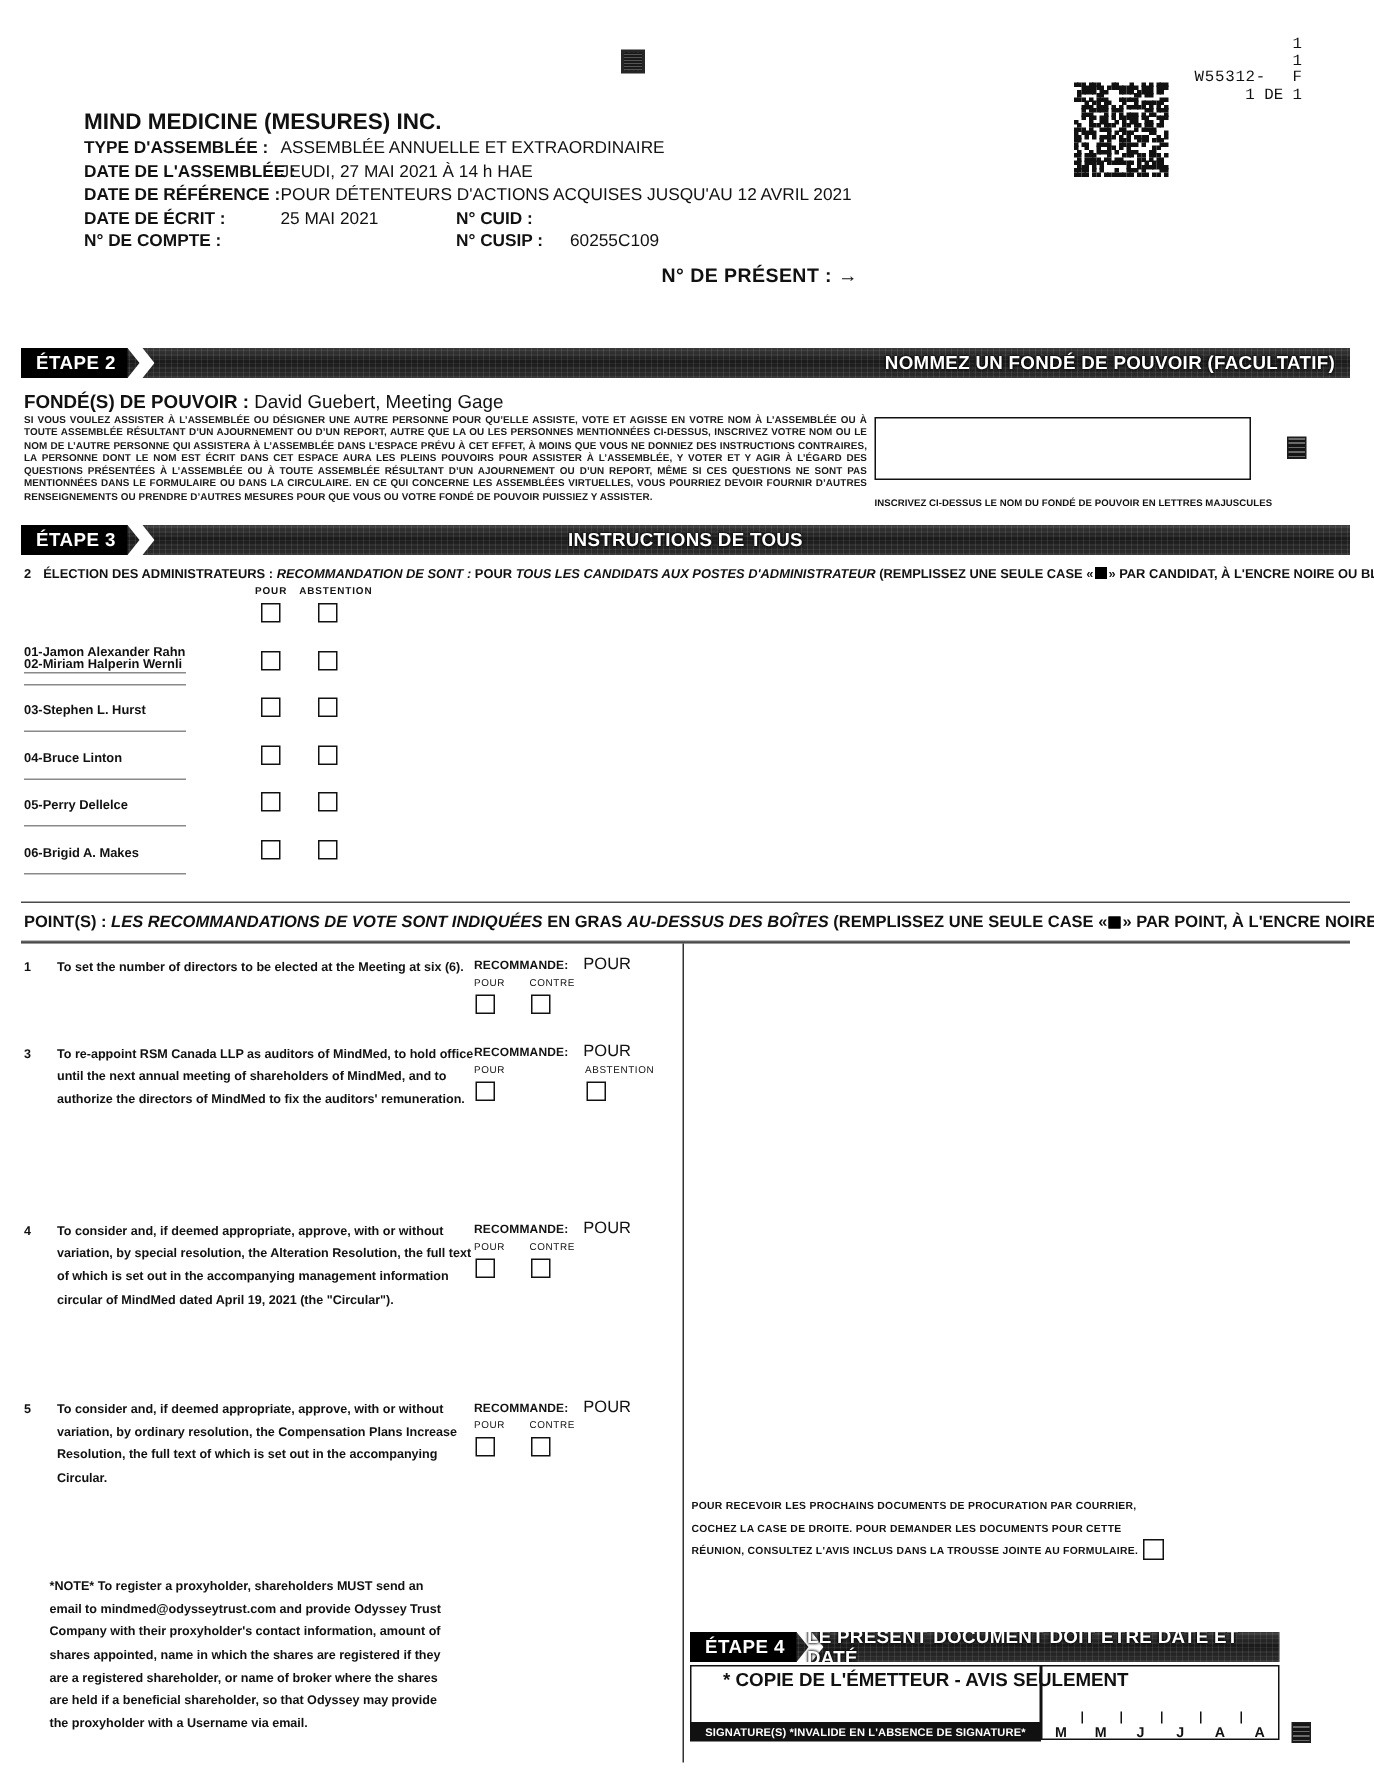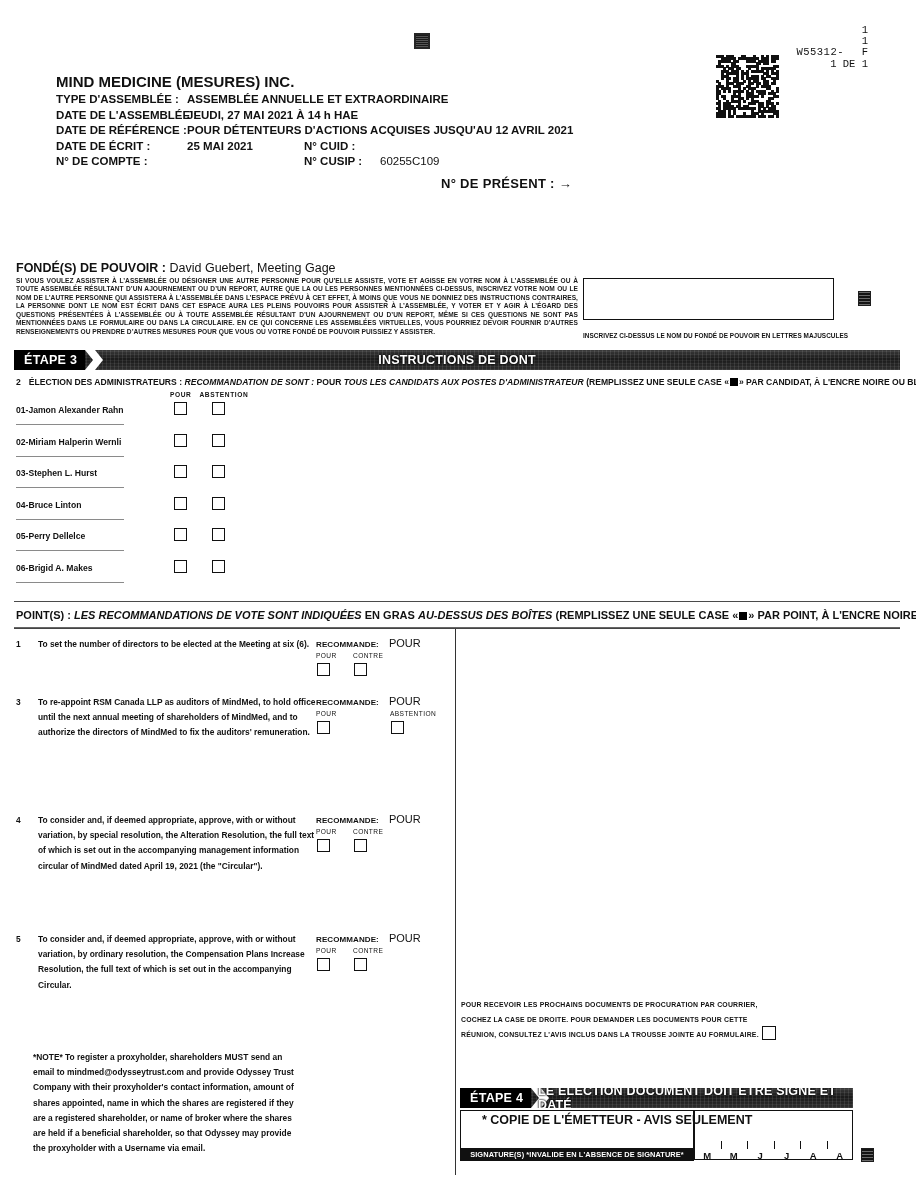--- a/index.html
+++ b/index.html
@@ -13,21 +13,21 @@
     overflow: hidden;
   }
   .page { position:relative; width:916px; height:1184px; }
 
   
   .hdr-title { position:absolute; left:56px; top:46px; font-size:19.5px; font-weight:bold; letter-spacing:.2px; }
   .hdr-company { position:absolute; left:56px; top:73px; font-size:15px; font-weight:bold; }
   .meta { position:absolute; left:56px; top:92px; font-size:11.5px; line-height:15.6px; }
   .meta .row { display:flex; white-space:nowrap; }
   .meta .lbl { font-weight:bold; width:131px; flex:0 0 131px; }
-  .meta .val { font-weight:bold; }
+  .meta .val { font-weight:normal; }
   .meta .lbl2 { font-weight:bold; width:67px; flex:0 0 67px; margin-left:0; }
   .meta .val2 { font-weight:normal; }
 
   .ctrl-no { position:absolute; left:441px; top:176px; font-size:13px; font-weight:bold; letter-spacing:.3px; }
   .arrow-r { font-weight:bold; }
 
   .topmark { position:absolute; left:414px; top:33px; width:16px; height:16px;
     background:#262626; }
   .topmark::after{content:"";position:absolute;inset:2px;background:
     repeating-linear-gradient(0deg,#555 0 1px,#1a1a1a 1px 2px),
@@ -524,56 +524,65 @@
   <div class="codeblk">
     <div style="position:relative;height:34px;">
       <span class="l1" style="position:absolute;right:26px;top:22px;">W55312-</span>
       <span style="position:absolute;right:2px;top:0;">1</span>
       <span style="position:absolute;right:2px;top:11px;">1</span>
       <span style="position:absolute;right:2px;top:22px;">F</span>
     </div>
     <div style="text-align:right;padding-right:2px;">1 DE 1</div>
   </div>
 
+  <div class="banner" style="left:14px; top:232px; width:886px;">
+    <div class="step">ÉTAPE 2</div>
+    <div class="chev" id="chev2" style="left: 71px;">
+      <svg width="18" height="20" viewBox="0 0 18 20">
+          <path d="M0,0 L10,0 L18,10 L10,20 L0,20 L8,10 Z" fill="#ffffff"></path>
+        </svg>
+    </div>
+    <div class="title">NOMMEZ UN FONDÉ DE POUVOIR (FACULTATIF)</div>
+  </div>
 
   <div class="fonde">
     <span>FONDÉ(S) DE POUVOIR :</span>
     <span class="nm">David Guebert, Meeting Gage</span>
   </div>
 
   <div class="legal">SI VOUS VOULEZ ASSISTER À L’ASSEMBLÉE OU DÉSIGNER UNE AUTRE PERSONNE POUR QU’ELLE ASSISTE, VOTE ET AGISSE EN VOTRE NOM À L’ASSEMBLÉE OU À TOUTE ASSEMBLÉE RÉSULTANT D’UN AJOURNEMENT OU D’UN REPORT, AUTRE QUE LA OU LES PERSONNES MENTIONNÉES CI-DESSUS, INSCRIVEZ VOTRE NOM OU LE NOM DE L’AUTRE PERSONNE QUI ASSISTERA À L’ASSEMBLÉE DANS L’ESPACE PRÉVU À CET EFFET, À MOINS QUE VOUS NE DONNIEZ DES INSTRUCTIONS CONTRAIRES, LA PERSONNE DONT LE NOM EST ÉCRIT DANS CET ESPACE AURA LES PLEINS POUVOIRS POUR ASSISTER À L’ASSEMBLÉE, Y VOTER ET Y AGIR À L’ÉGARD DES QUESTIONS PRÉSENTÉES À L’ASSEMBLÉE OU À TOUTE ASSEMBLÉE RÉSULTANT D’UN AJOURNEMENT OU D’UN REPORT, MÊME SI CES QUESTIONS NE SONT PAS MENTIONNÉES DANS LE FORMULAIRE OU DANS LA CIRCULAIRE. EN CE QUI CONCERNE LES ASSEMBLÉES VIRTUELLES, VOUS POURRIEZ DEVOIR FOURNIR D’AUTRES RENSEIGNEMENTS OU PRENDRE D’AUTRES MESURES POUR QUE VOUS OU VOTRE FONDÉ DE POUVOIR PUISSIEZ Y ASSISTER.</div>
 
   <div class="proxybox"></div>
   <div class="proxylbl">INSCRIVEZ CI-DESSUS LE NOM DU FONDÉ DE POUVOIR EN LETTRES MAJUSCULES</div>
   <div class="sqmark"></div>
 
   <div class="banner center" style="left:14px; top:350px; width:886px;">
     <div class="step">ÉTAPE 3</div>
     <div class="chev" id="chev3" style="left: 71px;">
       <svg width="18" height="20" viewBox="0 0 18 20">
           <path d="M0,0 L10,0 L18,10 L10,20 L0,20 L8,10 Z" fill="#ffffff"></path>
         </svg>
     </div>
-    <div class="title">INSTRUCTIONS DE DONT</div>
+    <div class="title">INSTRUCTIONS DE TOUS</div>
   </div>
 
   <div class="dir-head">
     <span class="num">2</span><span>ÉLECTION DES ADMINISTRATEURS :</span>
     <em>RECOMMANDATION DE SONT :</em>
     <span>POUR</span>
     <em>TOUS LES CANDIDATS AUX POSTES D'ADMINISTRATEUR</em>
     <span>(REMPLISSEZ UNE SEULE CASE «</span><span class="blkbox"></span><span>» PAR CANDIDAT, À L'ENCRE NOIRE OU BLEUE)</span>
   </div>
 
   <div class="colhdr">
     <span>POUR</span><span class="b">ABSTENTION</span>
   </div>
 
   <div id="candidates">
-      <div class="cand" style="top: 405px;">
+      <div class="cand" style="top: 429px;">
         <div class="nm">01-Jamon Alexander Rahn</div>
         <div class="ln"></div>
       </div>
       <div class="cbox" style="left: 174px; top: 402px;"></div>
       <div class="cbox" style="left: 212px; top: 402px;"></div>
       <div class="cand" style="top: 436.5px;">
         <div class="nm">02-Miriam Halperin Wernli</div>
         <div class="ln"></div>
       </div>
       <div class="cbox" style="left: 174px; top: 433.5px;"></div>
@@ -675,21 +684,21 @@
   <div class="mailtxt">POUR RECEVOIR LES PROCHAINS DOCUMENTS DE PROCURATION PAR COURRIER, COCHEZ LA CASE DE DROITE. POUR DEMANDER LES DOCUMENTS POUR CETTE RÉUNION, CONSULTEZ L'AVIS INCLUS DANS LA TROUSSE JOINTE AU FORMULAIRE.</div>
   <div class="mailbox"></div>
 
   <div class="banner center" style="left:460px; top:1088px; width:393px;">
     <div class="step">ÉTAPE 4</div>
     <div class="chev" id="chev4" style="left: 71px;">
       <svg width="18" height="20" viewBox="0 0 18 20">
           <path d="M0,0 L10,0 L18,10 L10,20 L0,20 L8,10 Z" fill="#ffffff"></path>
         </svg>
     </div>
-    <div class="title" style="padding-left:78px;">LE ÉLECTION DOCUMENT DOIT ÊTRE SIGNÉ ET DATÉ</div>
+    <div class="title" style="padding-left:78px;">LE PRÉSENT DOCUMENT DOIT ÊTRE DATÉ ET DATÉ</div>
   </div>
 
   <div class="sigbox"></div>
   <div class="copylbl">* COPIE DE L'ÉMETTEUR - AVIS SEULEMENT</div>
   <div class="sigbar">SIGNATURE(S) *INVALIDE EN L'ABSENCE DE SIGNATURE*</div>
   <div class="datebox"></div>
   <div id="dategrid">
       <div class="datetick" style="left: 720.5px;"></div>
       <div class="datetick" style="left: 747px;"></div>
       <div class="datetick" style="left: 773.5px;"></div>

